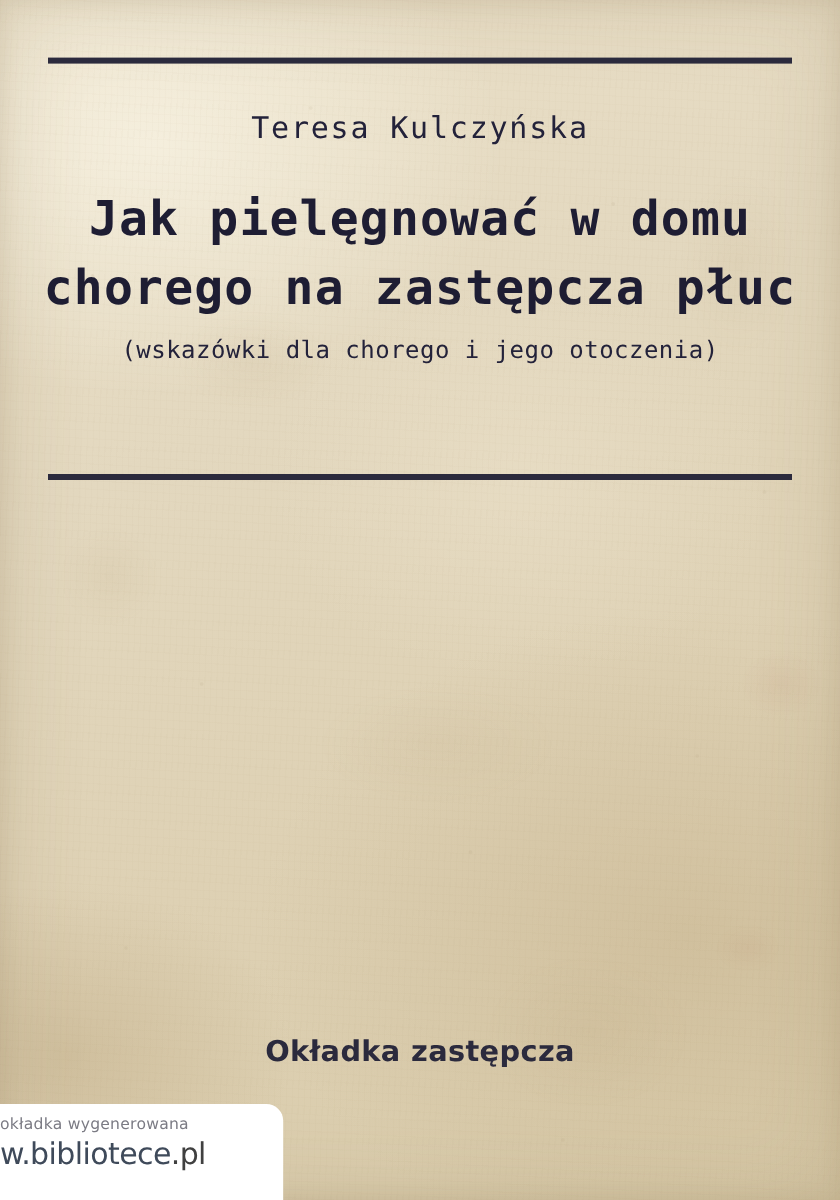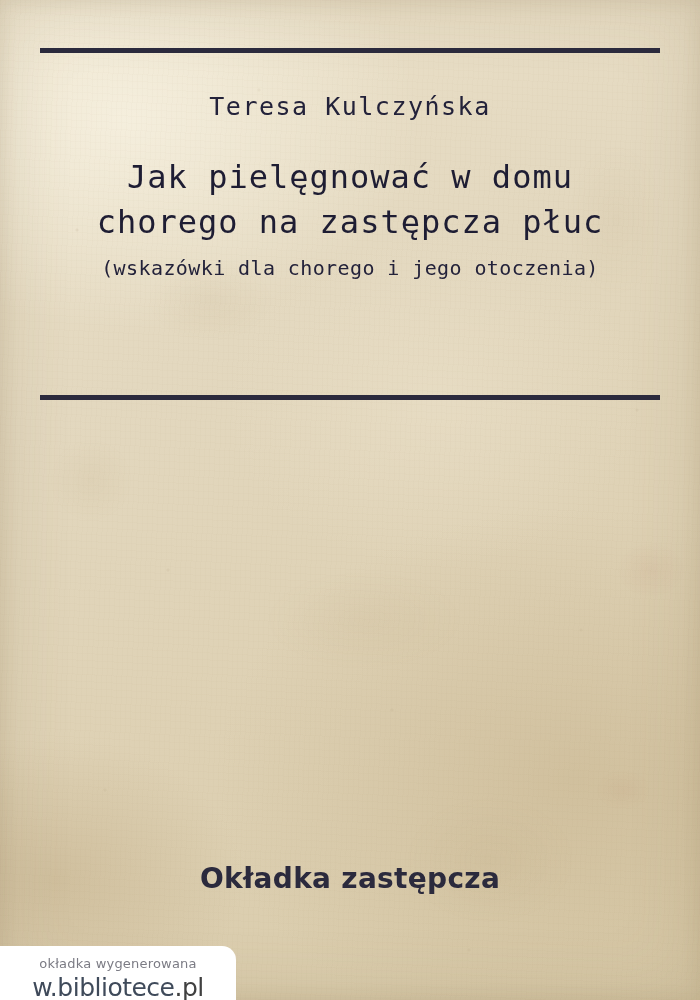--- a/index.html
+++ b/index.html
@@ -95,22 +95,22 @@
   }
 
   #author {
     font-size: 25px;
     letter-spacing: 1.5px;
     margin: 0 0 34px 0;
     color: #23223a;
   }
 
   .title-line {
-    font-size: 32px;
-    font-weight: normal;
+    font-size: 40px;
+    font-weight: bold;
     letter-spacing: 1px;
     line-height: 1.42;
     color: #1e1d33;
     white-space: nowrap;
   }
 
   #subtitle {
     margin-top: 10px;
     font-size: 20px;
     letter-spacing: 0.4px;
@@ -118,37 +118,37 @@
     white-space: nowrap;
   }
 
   #replacement-cover {
     position: absolute;
     left: 0;
     right: 0;
     top: 862px;
     text-align: center;
     font-family: "DejaVu Sans", sans-serif;
-    font-size: 28px;
+    font-size: 24px;
     font-weight: bold;
     color: #2b2a3d;
     letter-spacing: 0.3px;
   }
 
   #watermark {
     position: absolute;
     left: 0;
     bottom: 0;
     width: 236px;
-    height: 54px;
+    height: 80px;
     background: #ffffff;
     border-top-right-radius: 14px;
     box-sizing: border-box;
     padding: 10px 0 0 0;
-    text-align: center;
+    text-align: left;
   }
   #wm-top {
     font-family: "DejaVu Sans", sans-serif;
     font-size: 13px;
     color: #7b7b84;
     letter-spacing: 0.2px;
   }
   #wm-brand {
     margin-top: 2px;
     font-family: "DejaVu Sans", sans-serif;

